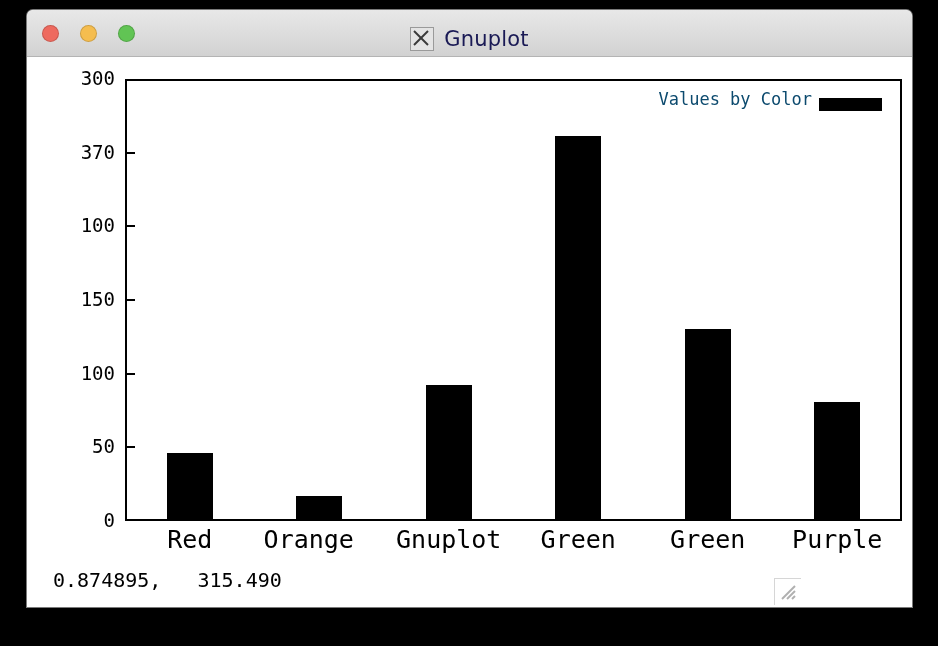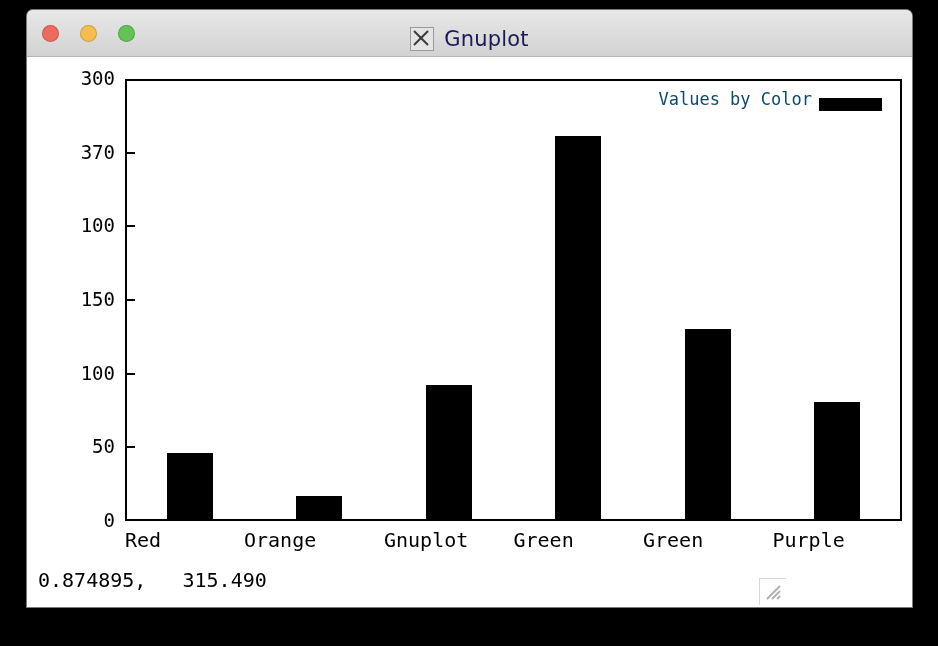--- a/index.html
+++ b/index.html
@@ -114,23 +114,24 @@
   }
 
   .bar {
     position: absolute;
     background: #000000;
   }
 
   .xtick-label {
     position: absolute;
     top: 473px;
-    font-size: 20px;
+    font-size: 25px;
     line-height: 20px;
     color: #000000;
+    text-align: center;
     white-space: nowrap;
   }
 
   
   #legend-label {
     position: absolute;
     left: 500px;
     top: 33px;
     width: 285px;
     text-align: right;
@@ -144,21 +145,21 @@
     left: 792px;
     top: 41px;
     width: 63px;
     height: 13px;
     background: #000000;
   }
 
   
   #statusbar {
     position: absolute;
-    left: 1px;
+    left: 16px;
     top: 500px;
     width: 760px;
     height: 50px;
     background: #ffffff;
   }
   #coord-readout {
     position: absolute;
     left: 10px;
     top: 12px;
     font-size: 20px;

